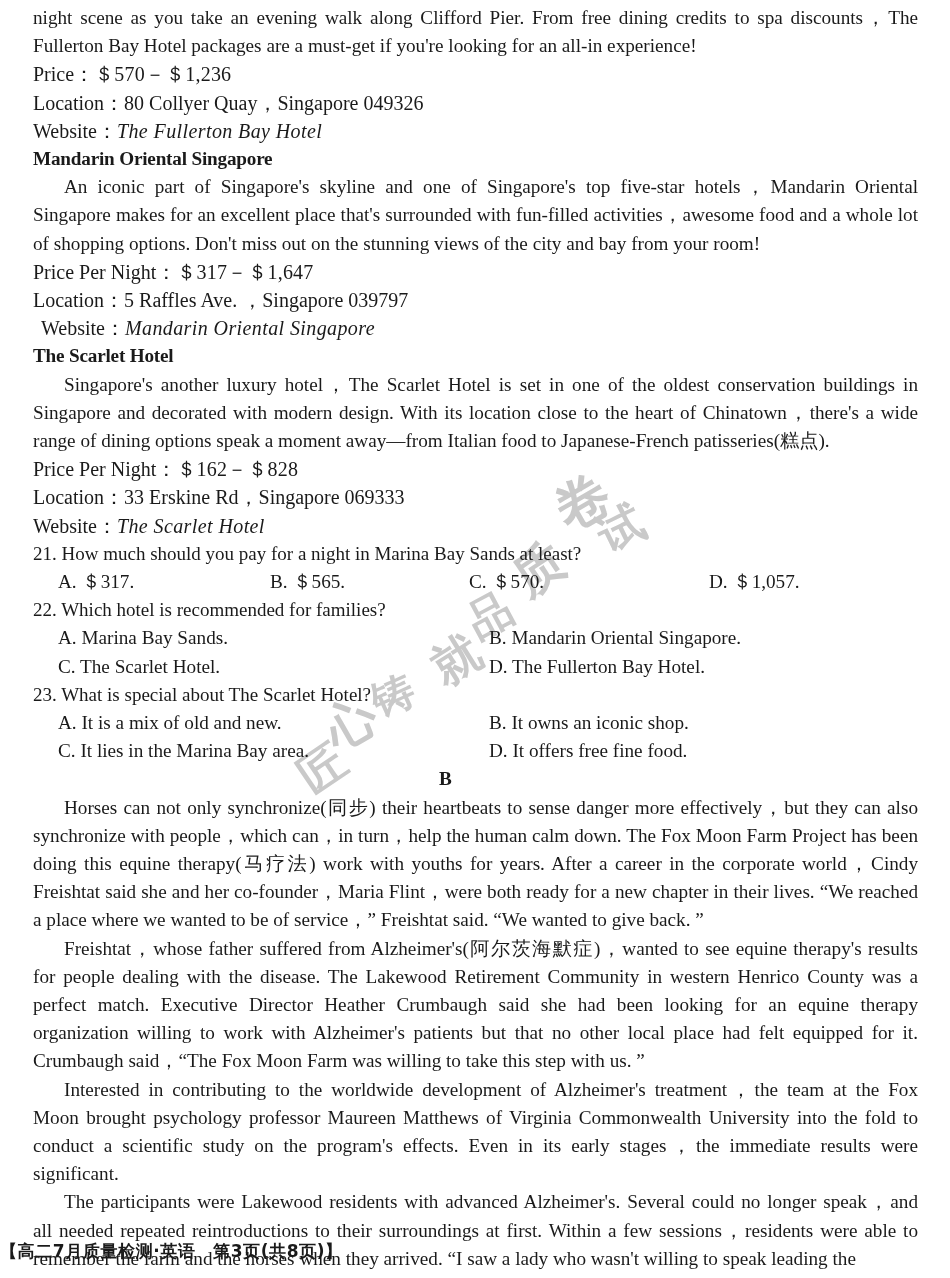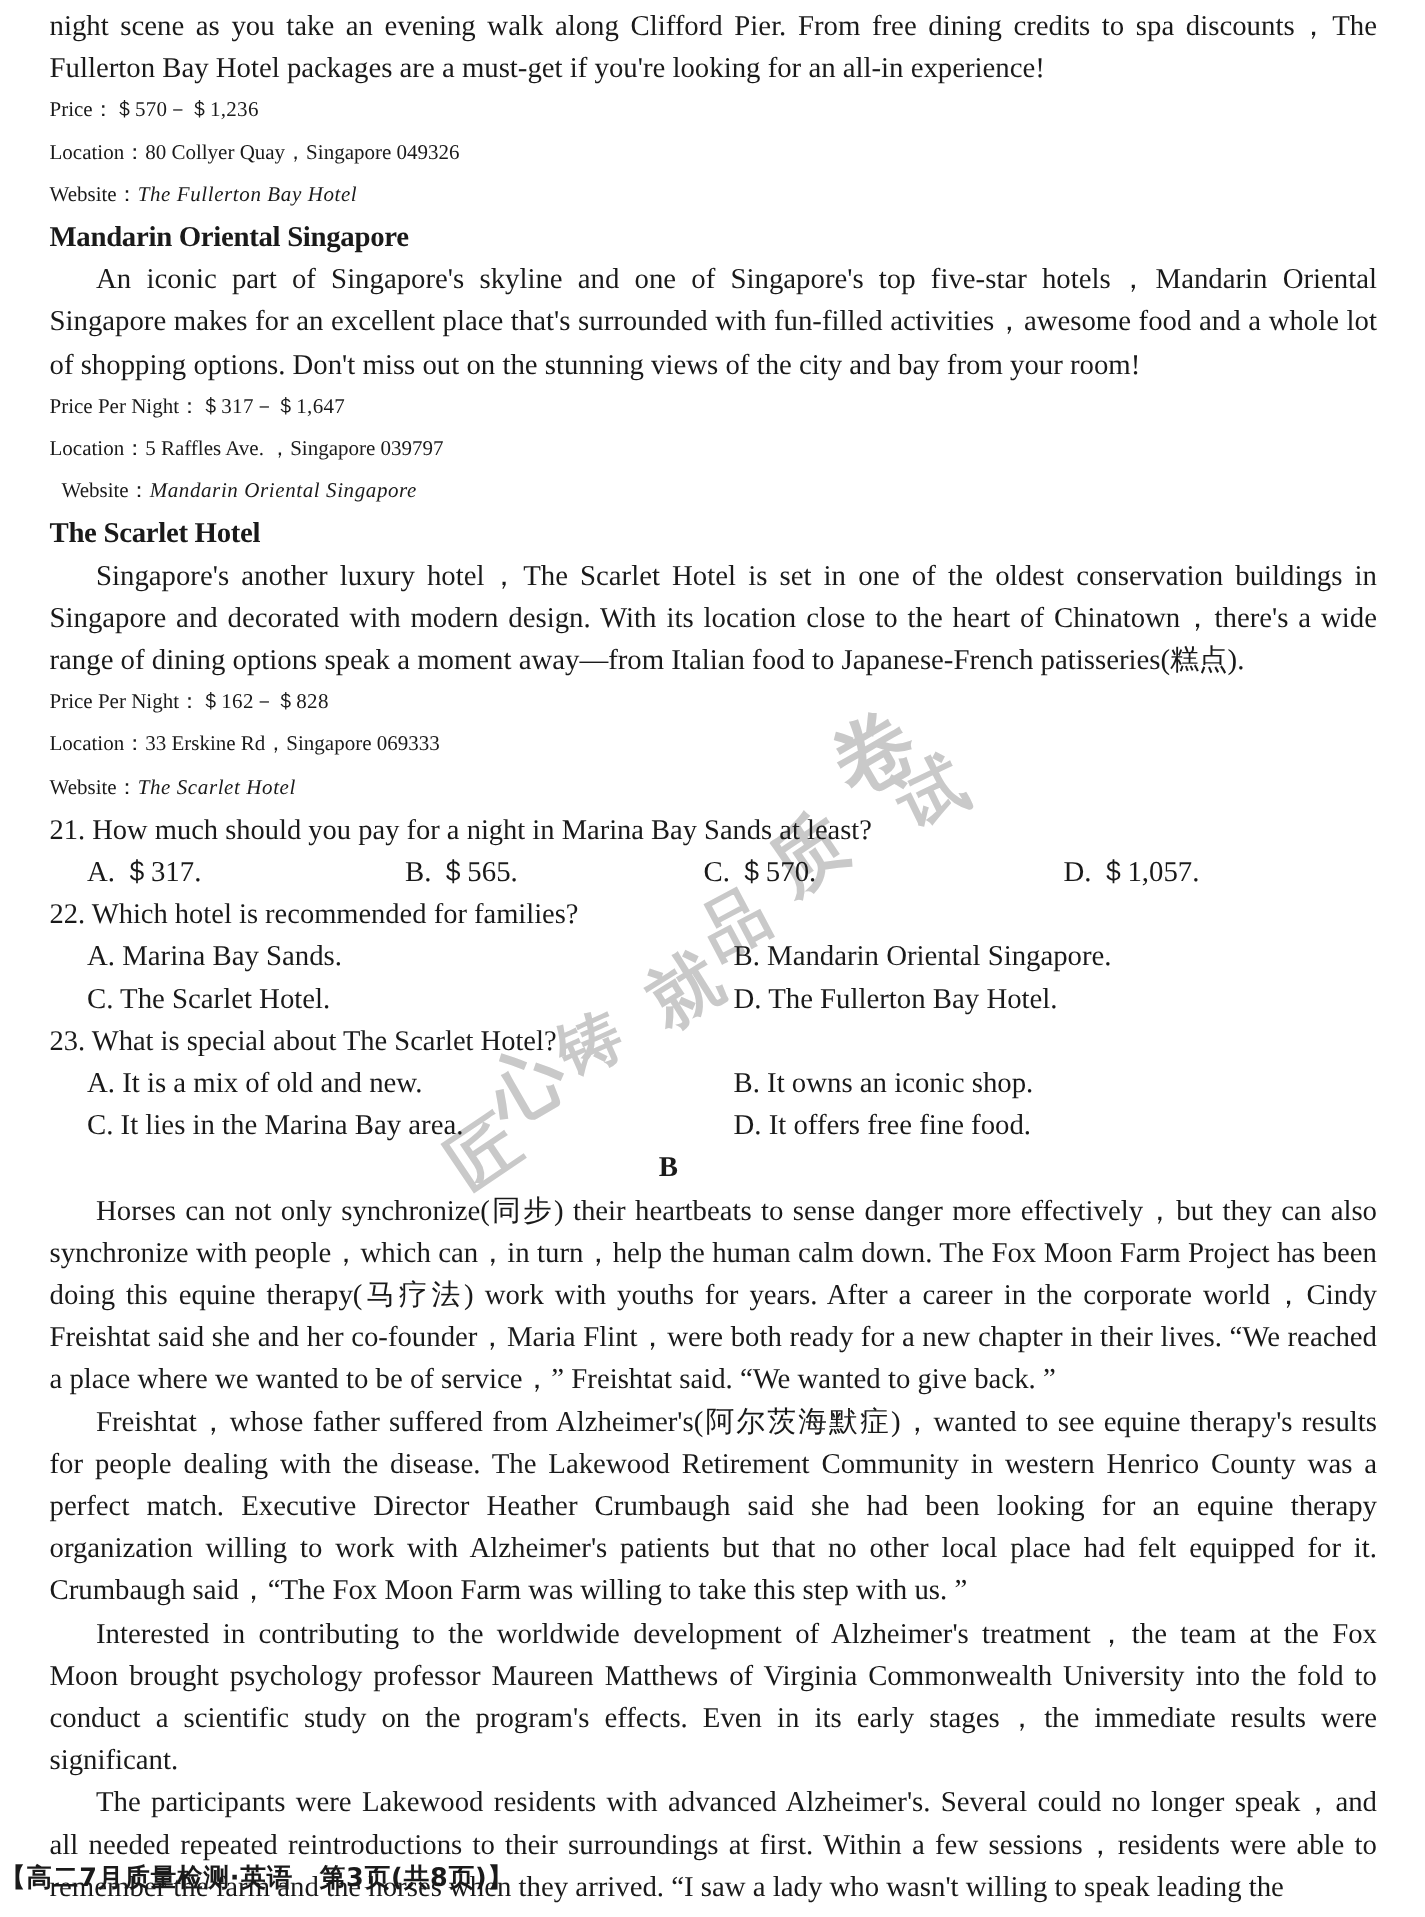--- a/index.html
+++ b/index.html
@@ -64,21 +64,21 @@
     width: 31px;
   }
 
   .hotel-name {
     font-weight: 700;
     font-size: 19.2px;
     line-height: 28.2px;
     letter-spacing: -0.2px;
   }
   .meta {
-    font-size: 14px;
+    font-size: 20px;
     line-height: 28.2px;
     white-space: nowrap;
   }
   .meta.ind { padding-left: 8px; }
   .site-italic {
     font-style: italic;
     letter-spacing: 0.4px;
   }
   .num { letter-spacing: 0.2px; }
 

